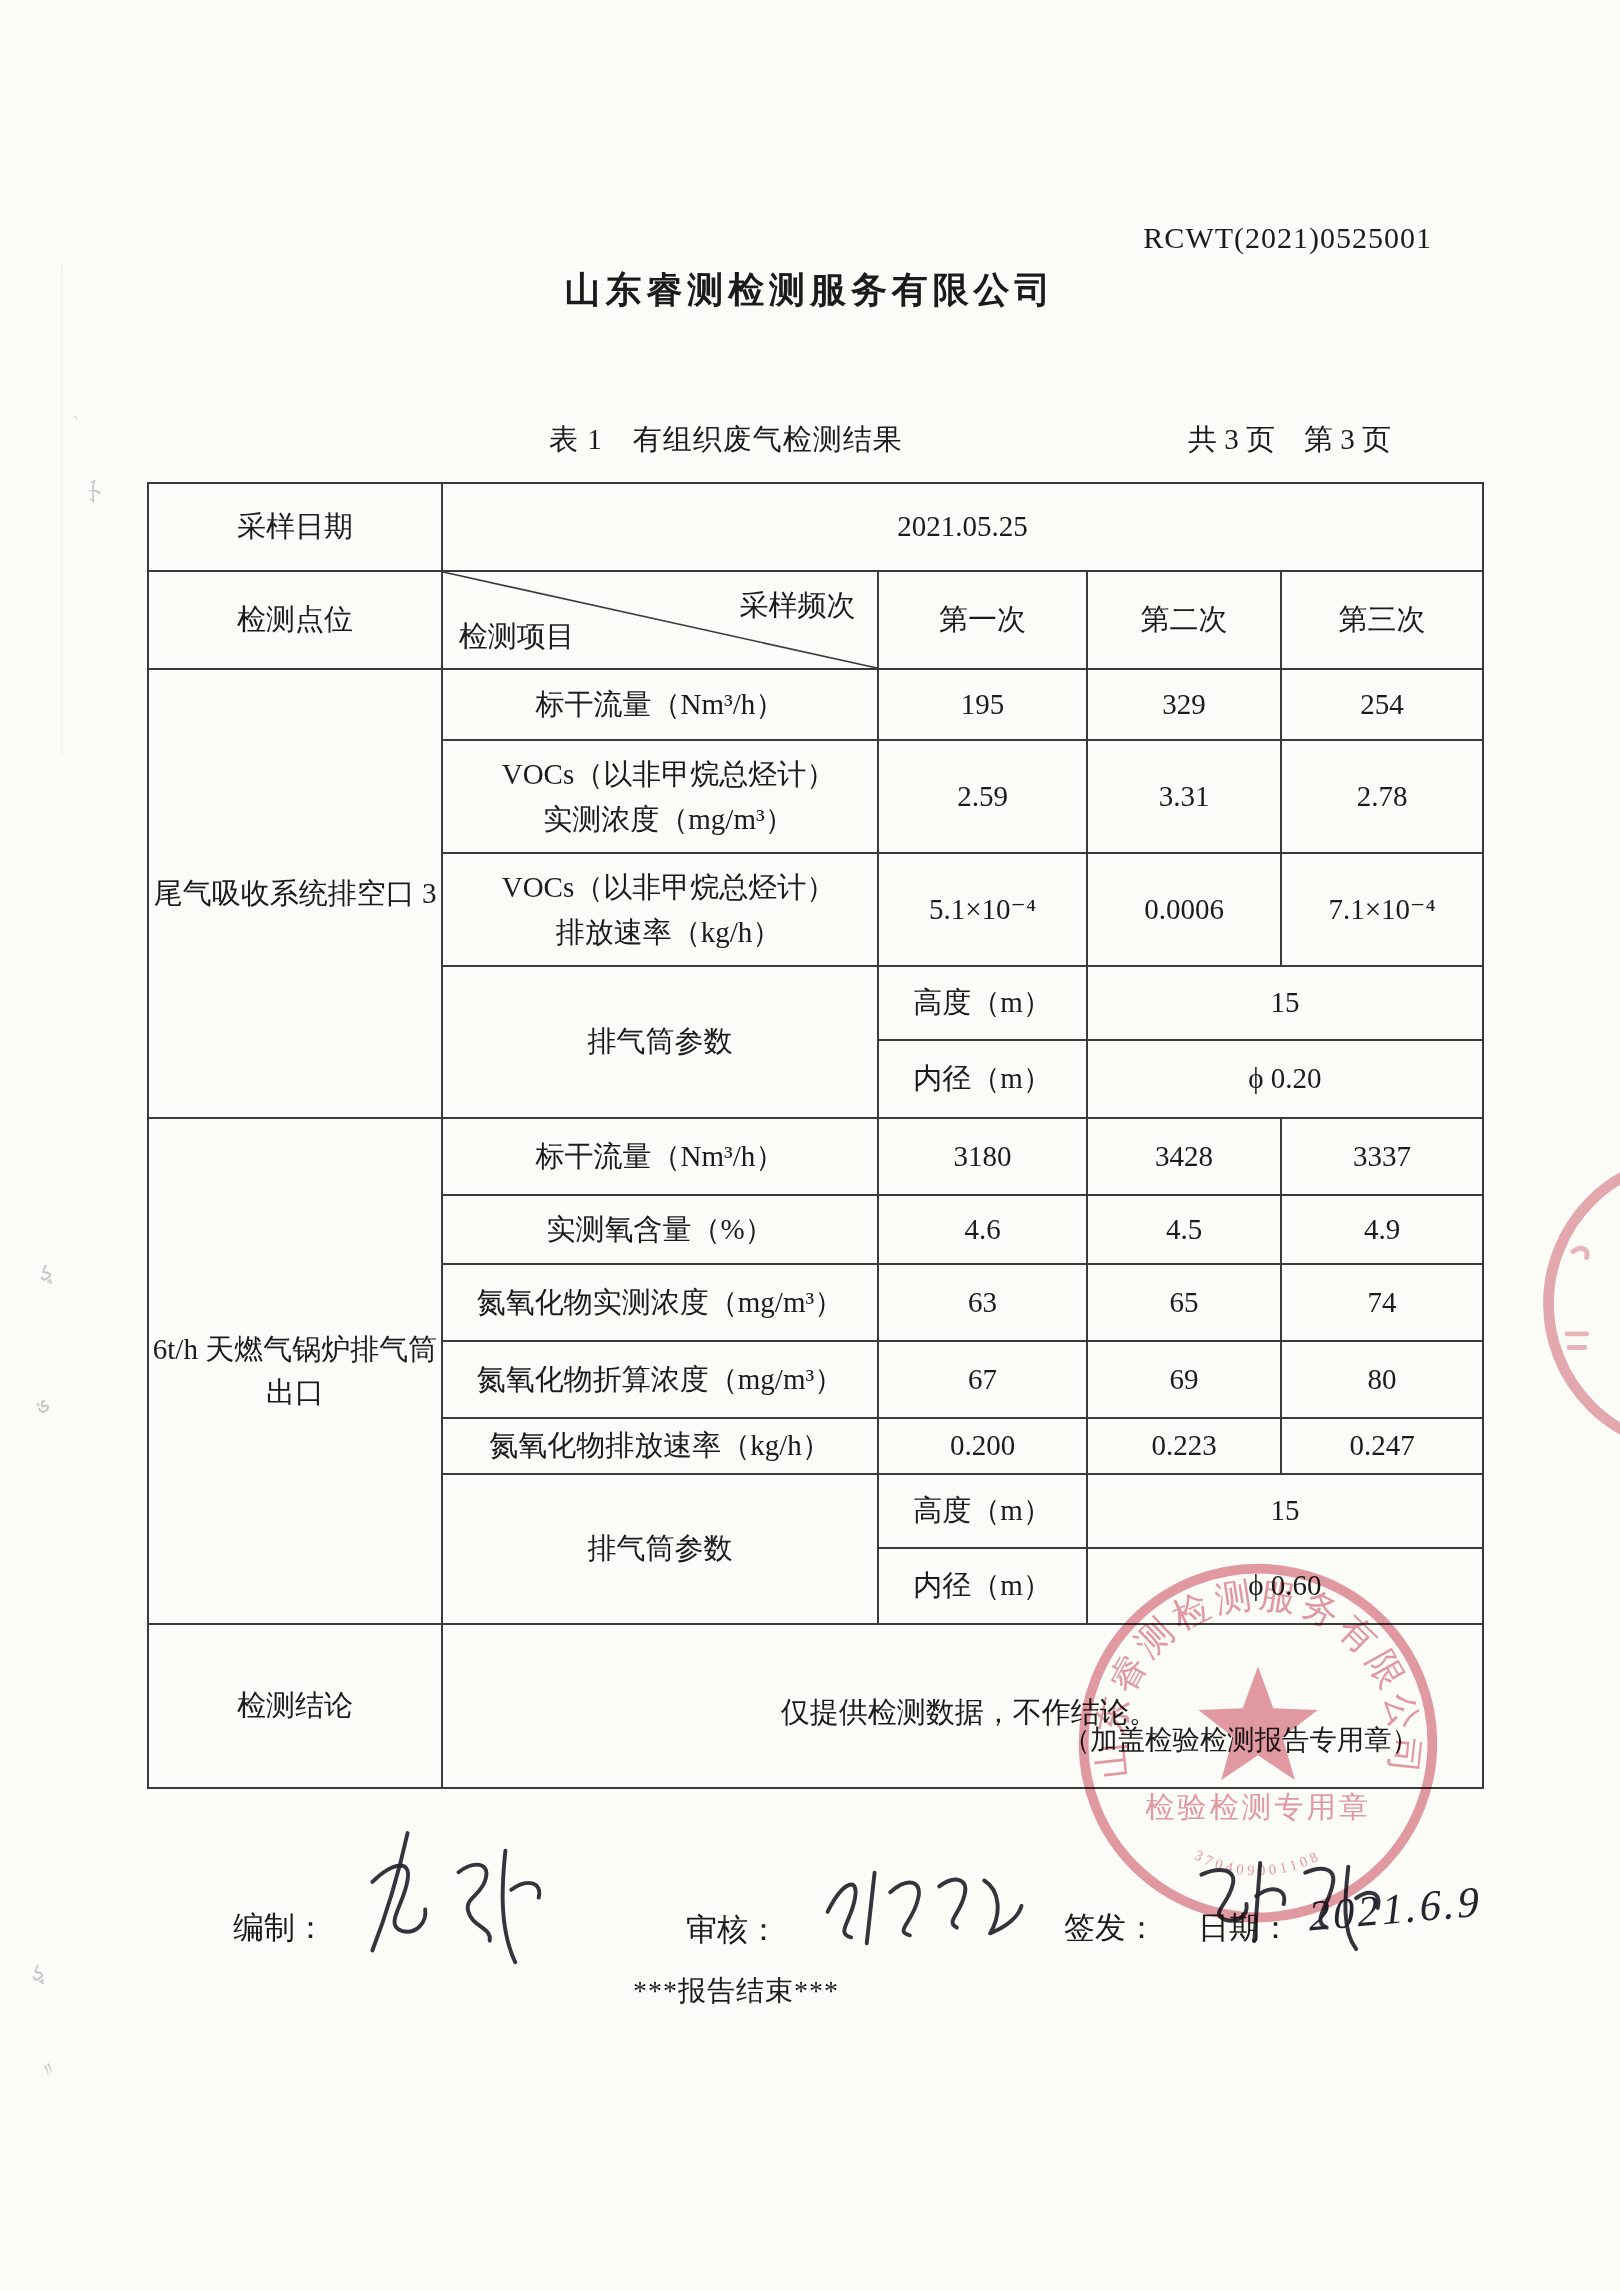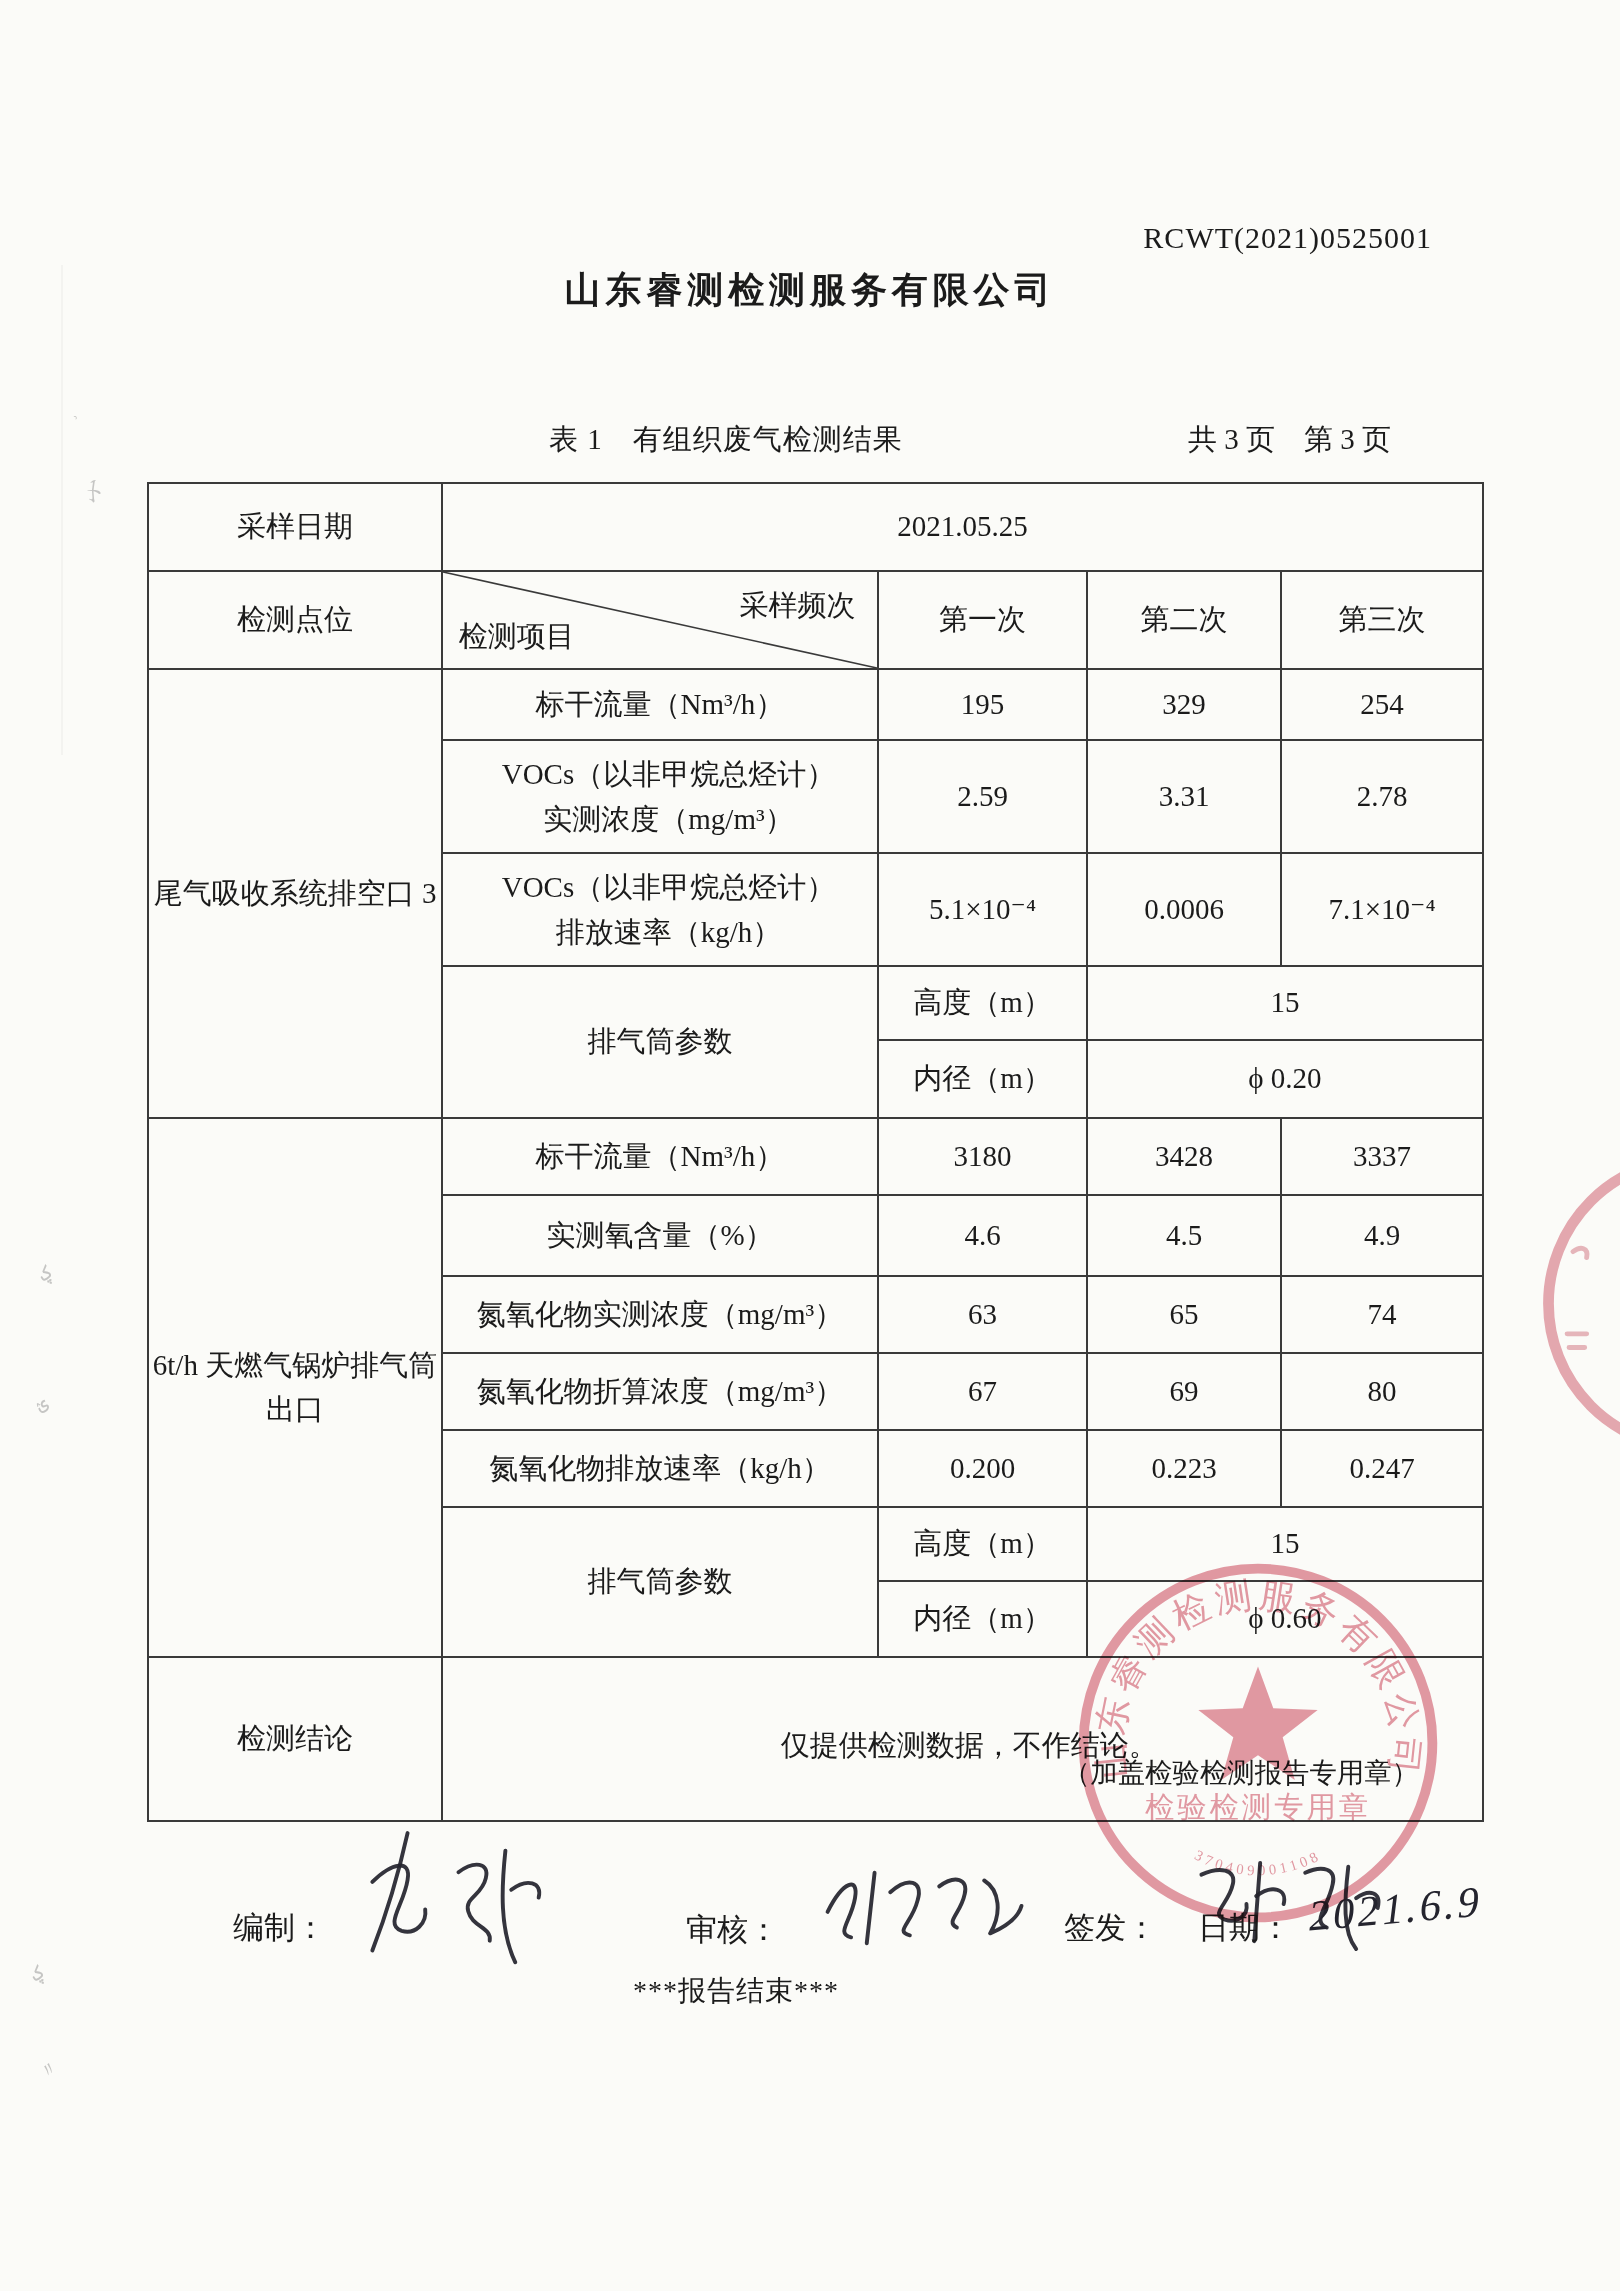--- a/index.html
+++ b/index.html
@@ -129,39 +129,39 @@
         <td colspan="2">ϕ 0.20</td>
       </tr>
 
       <tr style="height:77px">
         <td rowspan="7" class="point-cell">6t/h 天燃气锅炉排气筒出口</td>
         <td class="item-cell">标干流量（Nm³/h）</td>
         <td>3180</td>
         <td>3428</td>
         <td>3337</td>
       </tr>
-      <tr style="height:81px">
+      <tr style="height:69px">
         <td class="item-cell">实测氧含量（%）</td>
         <td>4.6</td>
         <td>4.5</td>
         <td>4.9</td>
       </tr>
       <tr style="height:77px">
         <td class="item-cell">氮氧化物实测浓度（mg/m³）</td>
         <td>63</td>
         <td>65</td>
         <td>74</td>
       </tr>
       <tr style="height:77px">
         <td class="item-cell">氮氧化物折算浓度（mg/m³）</td>
         <td>67</td>
         <td>69</td>
         <td>80</td>
       </tr>
-      <tr style="height:77px">
+      <tr style="height:56px">
         <td class="item-cell">氮氧化物排放速率（kg/h）</td>
         <td>0.200</td>
         <td>0.223</td>
         <td>0.247</td>
       </tr>
       <tr style="height:74px">
         <td rowspan="2">排气筒参数</td>
         <td>高度（m）</td>
         <td colspan="2">15</td>
       </tr>

